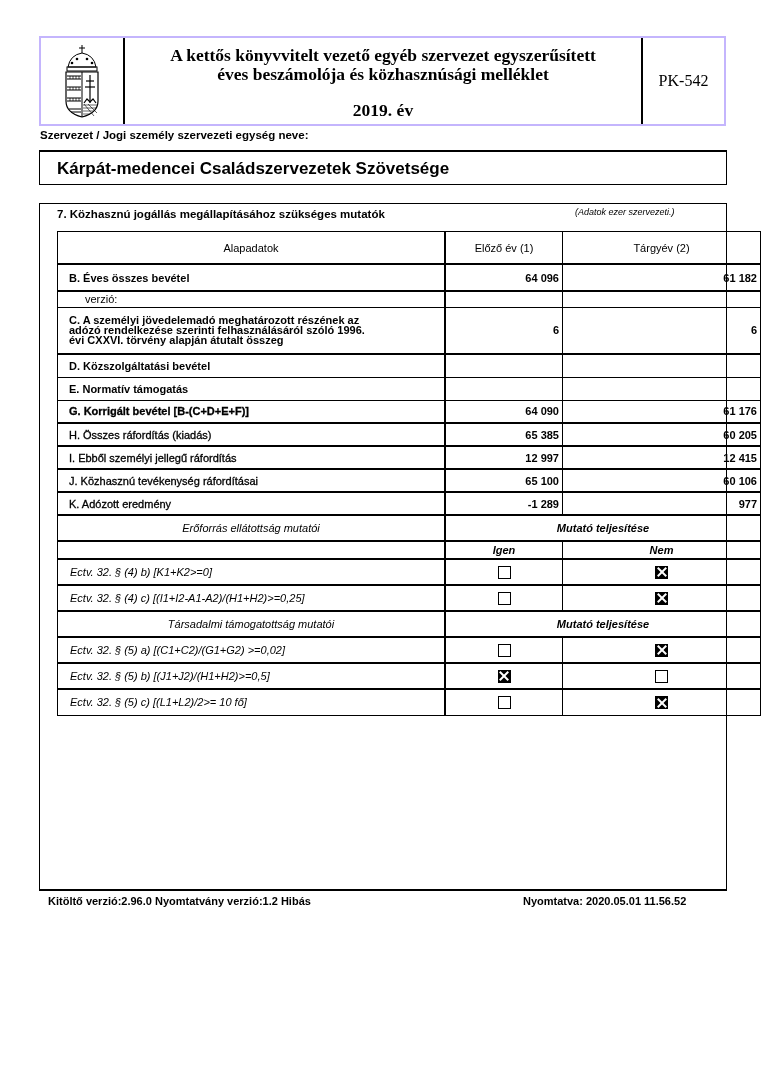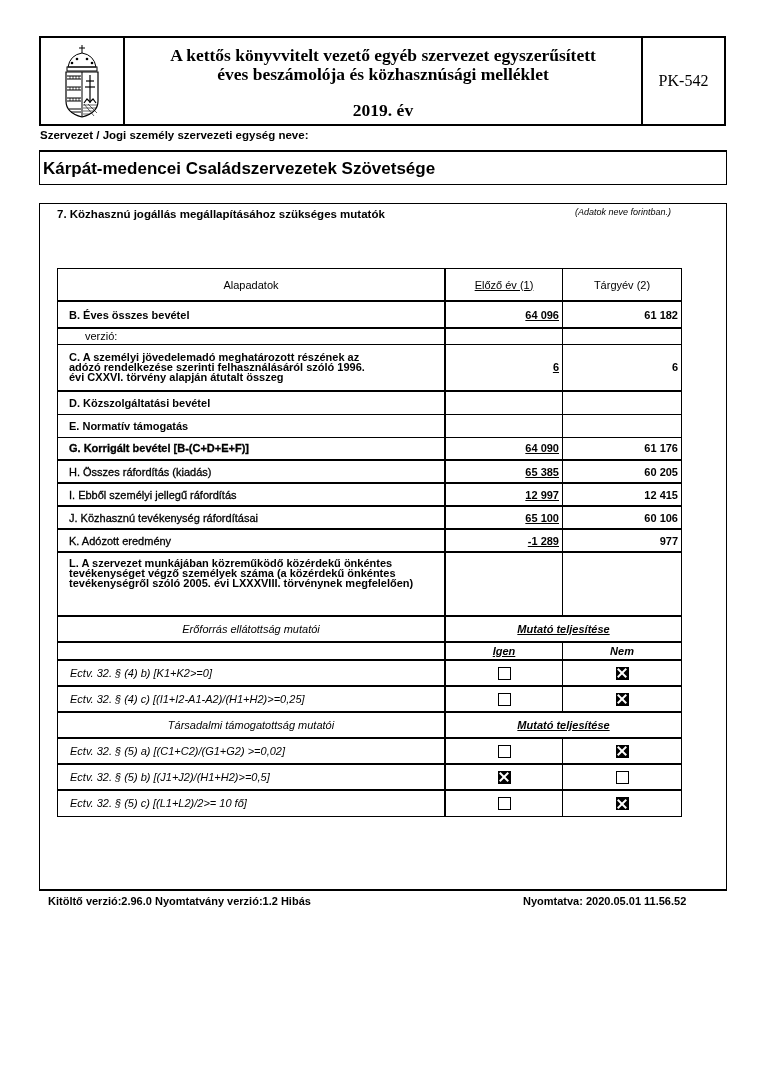--- a/index.html
+++ b/index.html
@@ -1,40 +1,40 @@
 <!DOCTYPE html>
 <html><head>
 <meta charset="utf-8">
 <style>
   html, body { margin:0; padding:0; background:#ffffff; }
   body { width:763px; height:1080px; position:relative; font-family:"Liberation Sans", sans-serif; color:#000; overflow:hidden; }
   .abs { position:absolute; }
 
   
-  #hdr { left:39px; top:36px; width:687px; height:90px; border:2px solid #000000; box-sizing:border-box; }
+  #hdr { left:39px; top:36px; width:687px; height:90px; border:2px solid #c4b5fd; box-sizing:border-box; }
   #hdr-logo { left:0; top:0; width:84px; height:100%; border-right:2px solid #000; box-sizing:border-box; display:flex; align-items:center; justify-content:center; }
   #hdr-title { left:84px; top:0; width:518px; height:100%; border-right:2px solid #000; box-sizing:border-box; text-align:center; font-family:"Liberation Serif", serif; font-weight:bold; }
   #hdr-title .t1 { position:absolute; left:0; right:0; top:8px; font-size:17.5px; line-height:19px; }
   #hdr-title .t2 { position:absolute; left:0; right:0; top:62px; font-size:17.5px; }
   #hdr-code { left:602px; top:0; right:0; height:100%; display:flex; align-items:center; justify-content:center; font-family:"Liberation Serif", serif; font-size:16px; }
 
   #org-label { left:40px; top:129px; font-size:11.5px; font-weight:bold; }
   #org-box { left:39px; top:150px; width:688px; height:35px; border:1px solid #000; border-top:2px solid #000; box-sizing:border-box; }
-  #org-name { left:3px; top:7px; font-size:17px; font-weight:bold; }
+  #org-name { left:17px; top:7px; font-size:17px; font-weight:bold; }
 
   
   #sec { left:39px; top:203px; width:688px; height:688px; border:1px solid #000; border-bottom:2px solid #000; box-sizing:border-box; }
   #sec-title { left:17px; top:4px; font-size:11.5px; font-weight:bold; }
   #sec-note { left:535px; top:3px; font-size:9px; font-style:italic; }
 
   table.grid { position:absolute; border-collapse:collapse; table-layout:fixed; }
-  #tbl1 { left:57px; top:231px; width:625px;margin-top:37px; }
+  #tbl1 { left:57px; top:231px; width:704px; }
   #tbl1 td { border:1px solid #000; font-size:11px; padding:0 3px; vertical-align:middle; }
   #tbl1 td.c1 { width:380px; border-right:2px solid #000; }
-  #tbl1 td.c2 { width:110px; text-align:right; font-weight:bold;text-decoration:underline; }
+  #tbl1 td.c2 { width:110px; text-align:right; font-weight:bold; }
   #tbl1 td.c3 { text-align:right; font-weight:bold; }
   #tbl1 tr.head td { font-weight:normal; text-align:center; height:31px; font-size:11px; }
   #tbl1 tr.thick td { border-top:2px solid #000; }
   #tbl1 td .lbl { font-weight:bold; line-height:10px; display:block; padding-left:8px; }
   #tbl1 td .lbl.sub { font-weight:normal; padding-left:24px; }
 
   .ital { font-style:italic; font-weight:normal; }
   .center { text-align:center !important; }
 
   .cb { display:inline-block; width:13px; height:13px; border:1.5px solid #000; box-sizing:border-box; vertical-align:middle; position:relative; background:#fff; }
@@ -116,21 +116,21 @@
   <div id="hdr-code" class="abs">PK-542</div>
 </div>
 
 <div id="org-label" class="abs">Szervezet / Jogi személy szervezeti egység neve:</div>
 <div id="org-box" class="abs">
   <div id="org-name" class="abs">Kárpát-medencei Családszervezetek Szövetsége</div>
 </div>
 
 <div id="sec" class="abs">
   <div id="sec-title" class="abs">7. Közhasznú jogállás megállapításához szükséges mutatók</div>
-  <div id="sec-note" class="abs">(Adatok neve forintban.)</div>
+  <div id="sec-note" class="abs">(Adatok ezer szervezeti.)</div>
 </div>
 
 <table id="tbl1" class="grid">
 
   <tbody>
       <tr class="head">
     <td class="c1" style="text-align:center;">Alapadatok</td>
     <td class="c2 center" style="font-weight:normal;">Előző év (1)</td>
     <td class="c3 center" style="font-weight:normal;">Tárgyév (2)</td>
   </tr>
@@ -197,27 +197,20 @@
     <td class="c2">65 100</td>
     <td class="c3">60 106</td>
   </tr>
   <tr class="thick" style="height:23px">
     <td class="c1">
           <span class="lbl" style="font-weight:normal;-webkit-text-stroke:0.3px #000">K. Adózott eredmény</span>
         </td>
     <td class="c2">-1 289</td>
     <td class="c3">977</td>
   </tr>
-  <tr class="thick" style="height:64px">
-    <td class="c1" style="vertical-align:top;padding-top:5px;">
-          <span class="lbl" style="padding-right:20px">L. A szervezet munkájában közreműködő közérdekű önkéntes tevékenységet végző személyek száma (a közérdekű önkéntes tevékenységről szóló 2005. évi LXXXVIII. törvénynek megfelelően)</span>
-        </td>
-    <td class="c2"></td>
-    <td class="c3"></td>
-  </tr>
 
   <tr class="thick" style="height:26px">
     <td class="c1 center ital">Erőforrás ellátottság mutatói</td>
     <td class="c2 center ital" colspan="2" style="border-right:1px solid #000;">Mutató teljesítése</td>
   </tr>
   <tr class="thick" style="height:18px">
     <td class="c1"></td>
     <td class="c2 center ital">Igen</td>
     <td class="c3 center ital">Nem</td>
   </tr>

